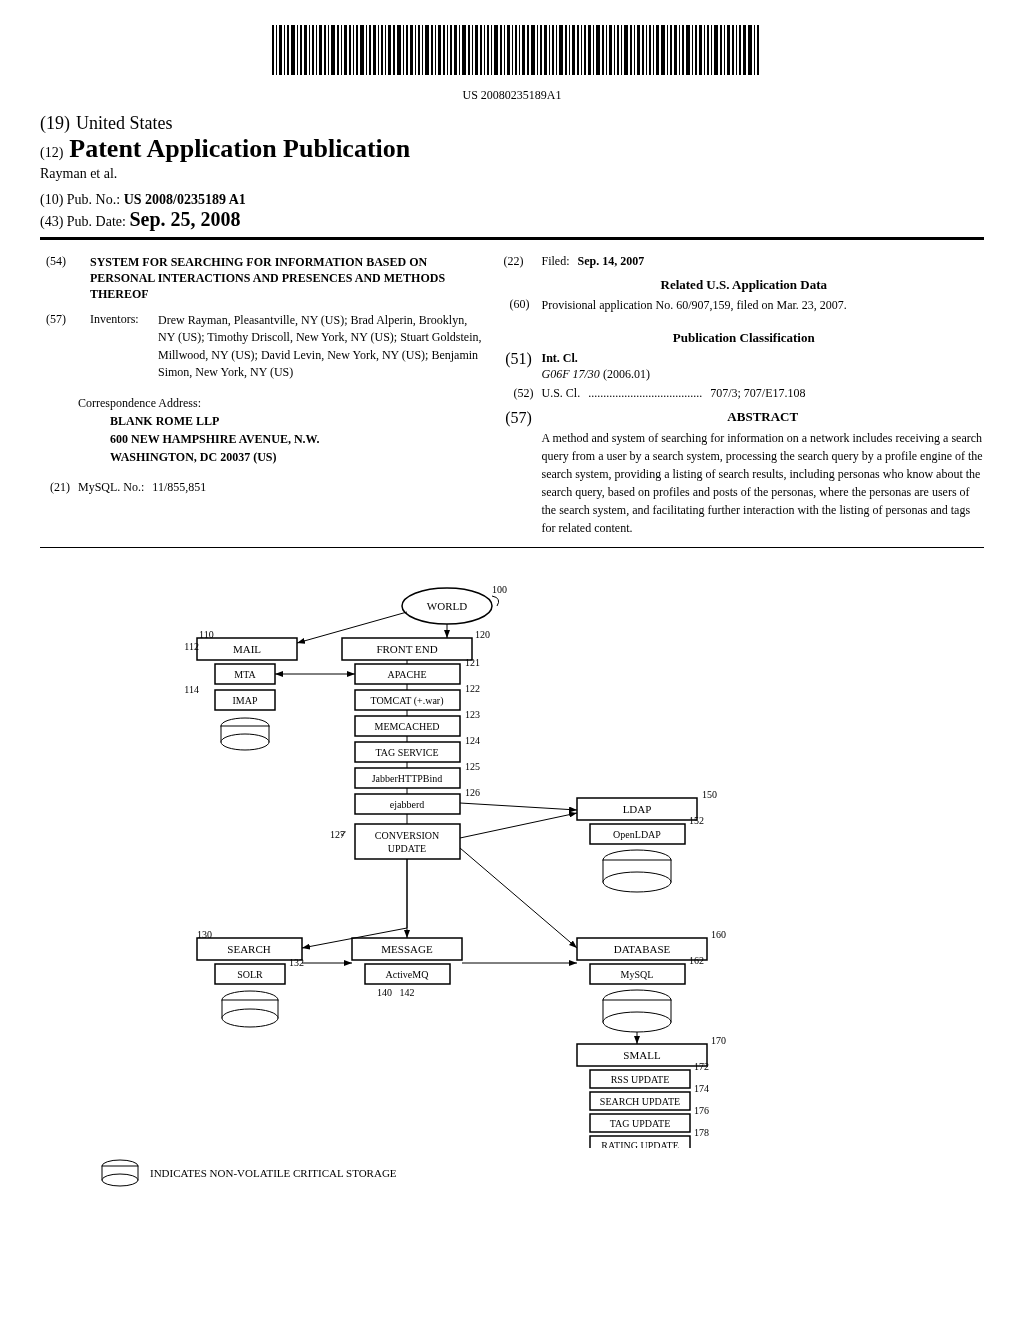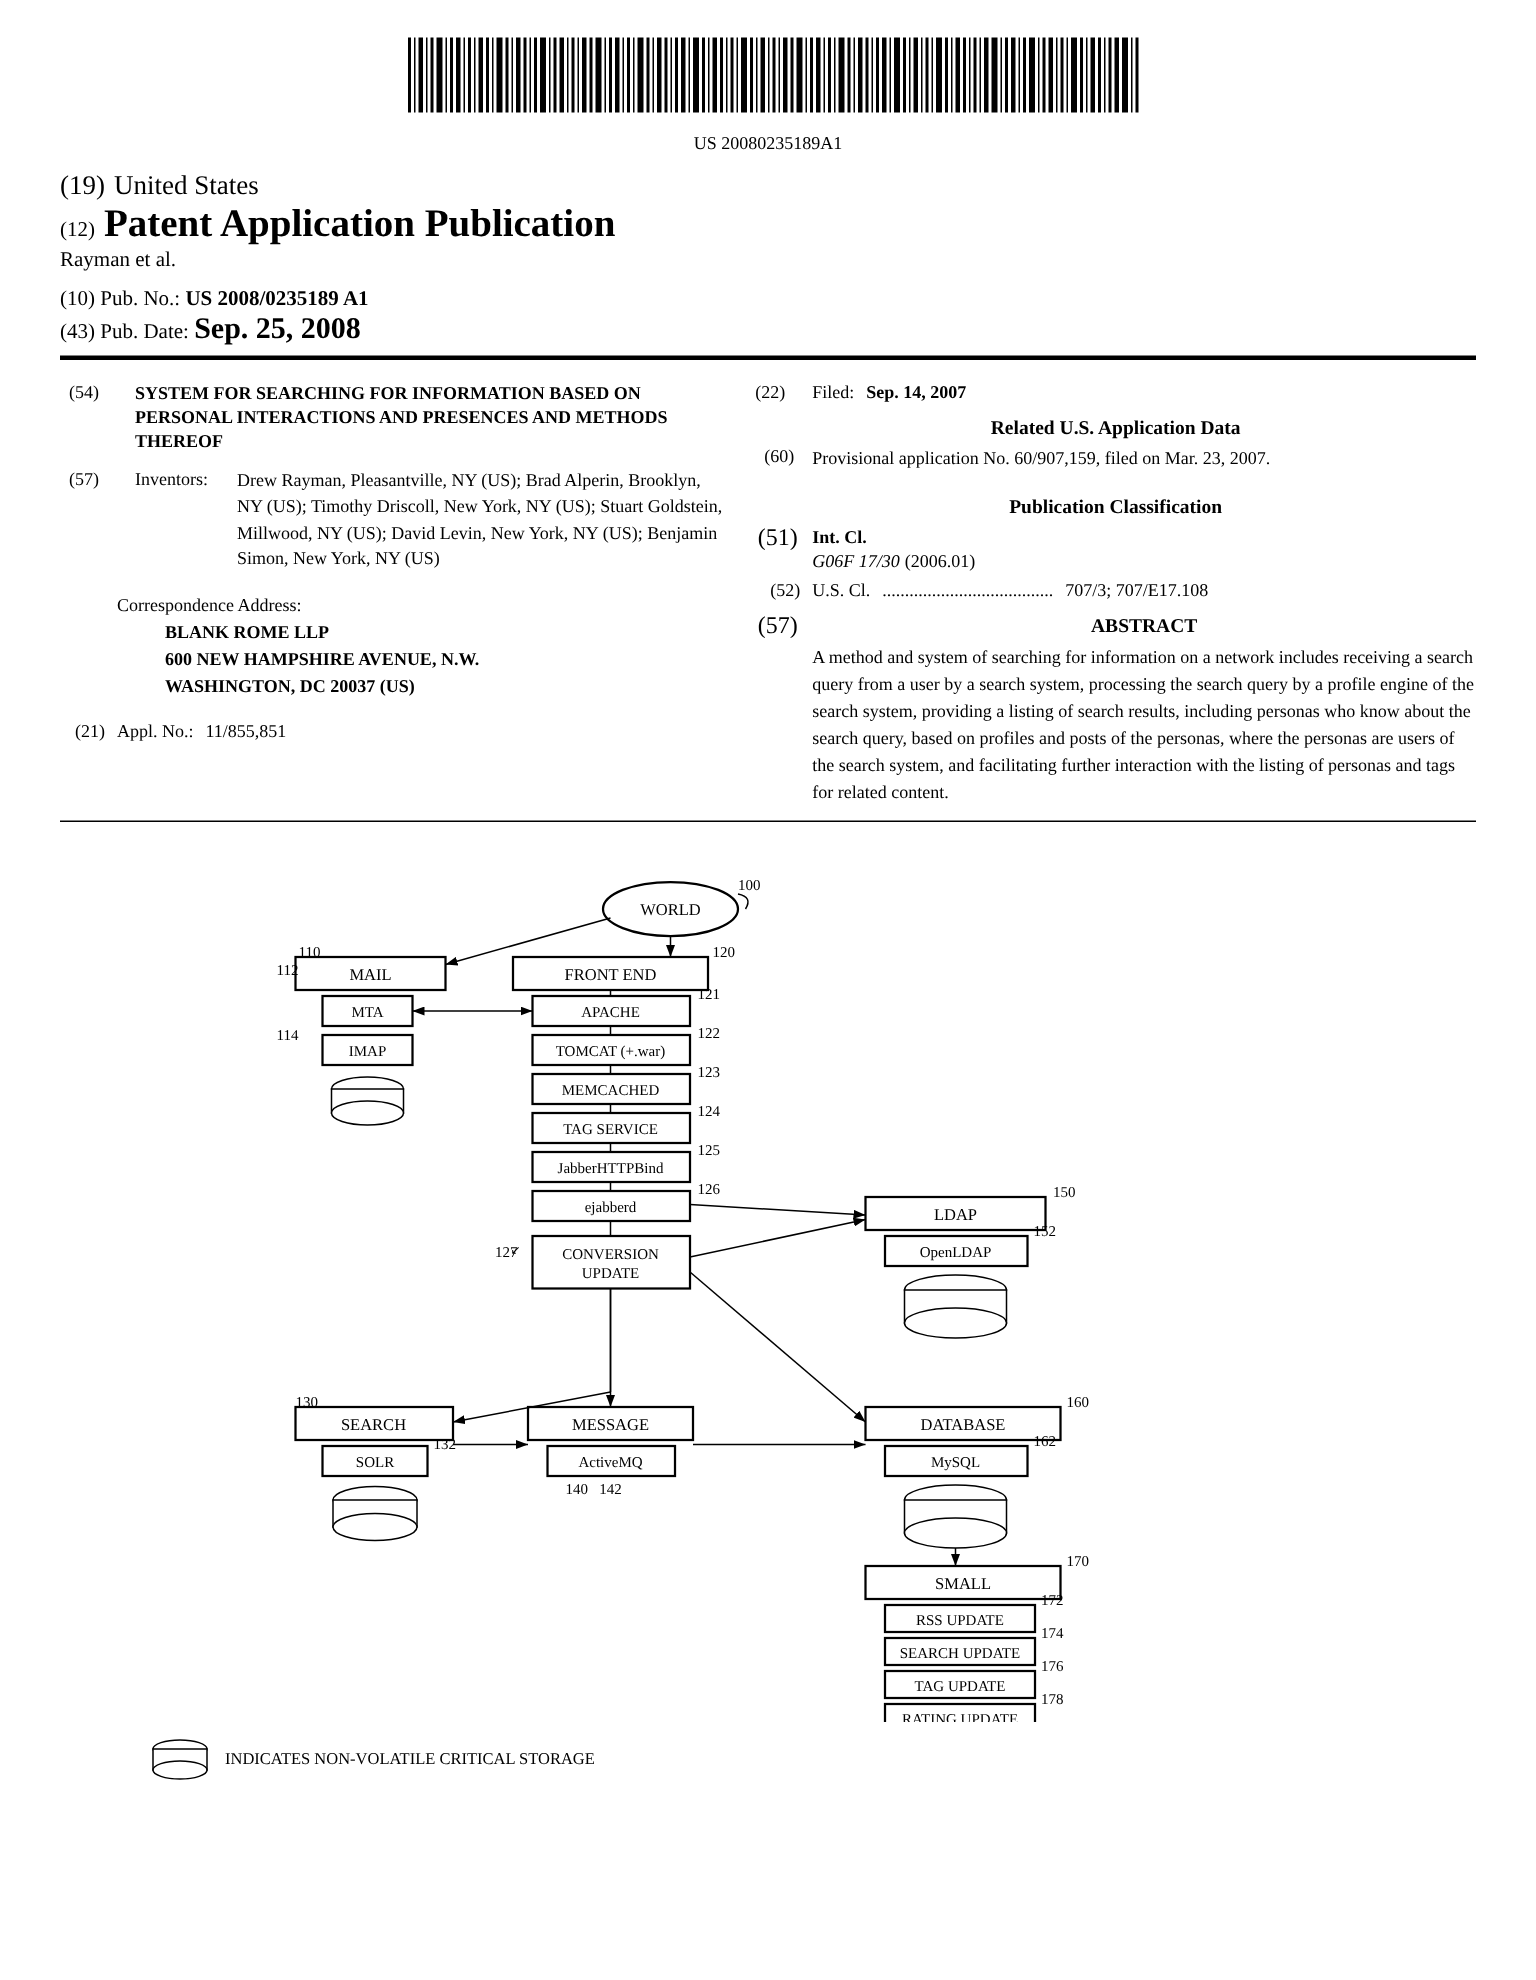--- a/index.html
+++ b/index.html
@@ -394,21 +394,21 @@
 
     <div class="correspondence" style="margin-left:38px;margin-top:12px;">
       <div class="corr-label">Correspondence Address:</div>
       <div class="corr-bold">BLANK ROME LLP</div>
       <div class="corr-bold">600 NEW HAMPSHIRE AVENUE, N.W.</div>
       <div class="corr-bold">WASHINGTON, DC 20037 (US)</div>
     </div>
 
     <div class="appl-row" style="margin-top:14px;">
       <span class="appl-num-label">(21)</span>
-      <span>Appl. No.:</span>
+      <span>MySQL. No.:</span>
       <span>11/855,851</span>
     </div>
 
   </div>
 
   <div class="col-right">
 
     <div class="filed-row">
       <span class="filed-label">(22)</span>
       <span>Filed:</span>

